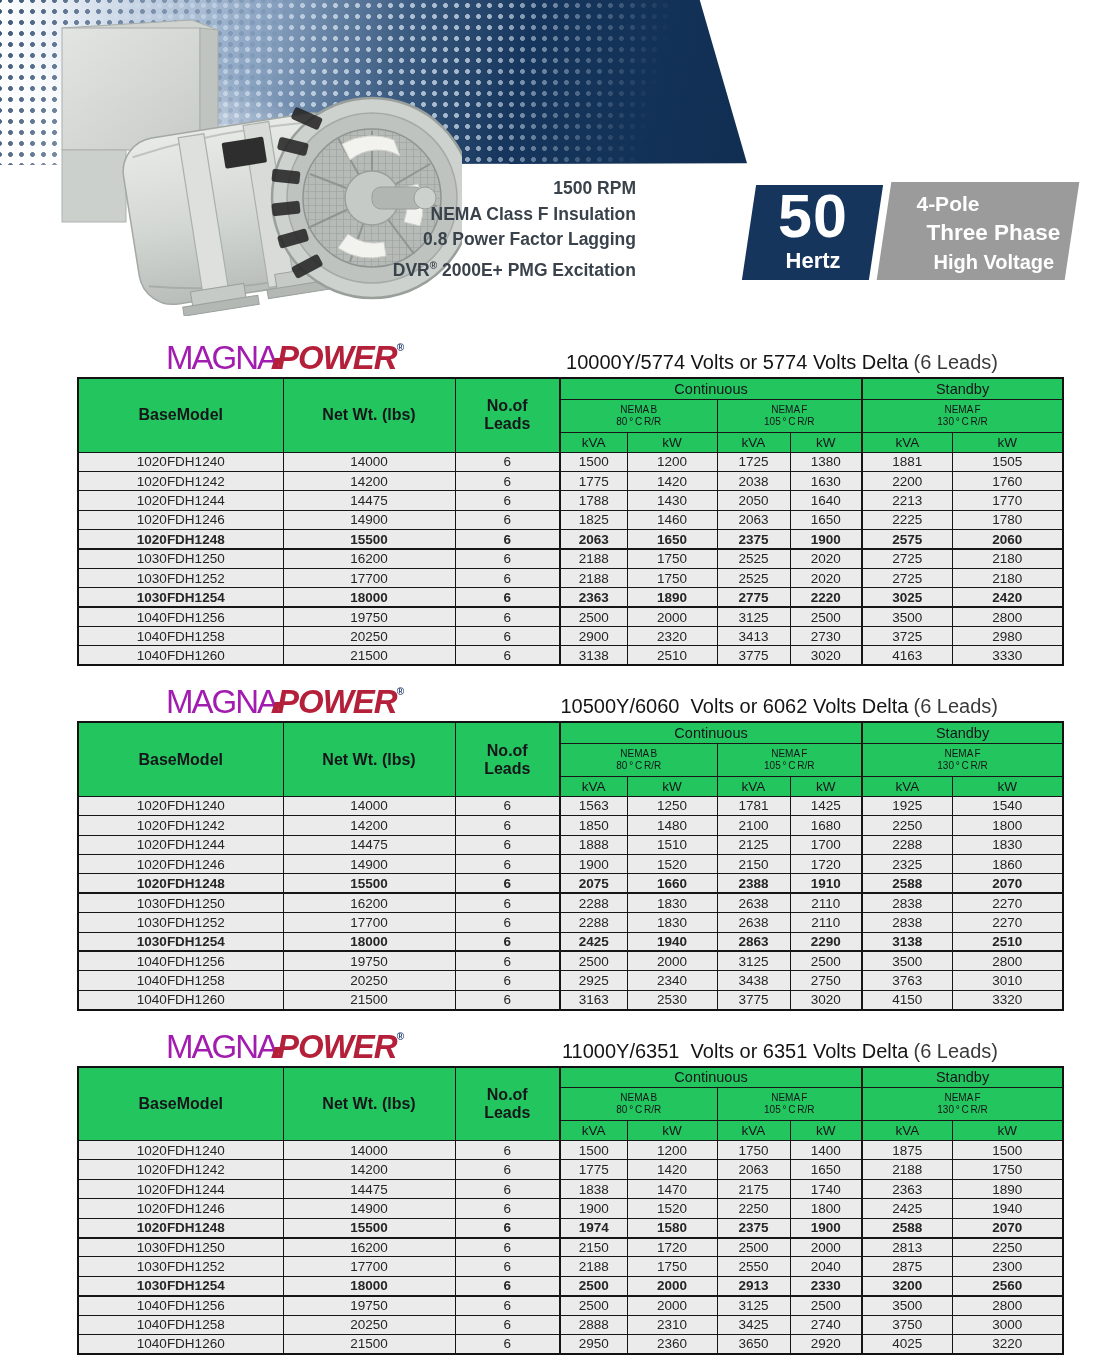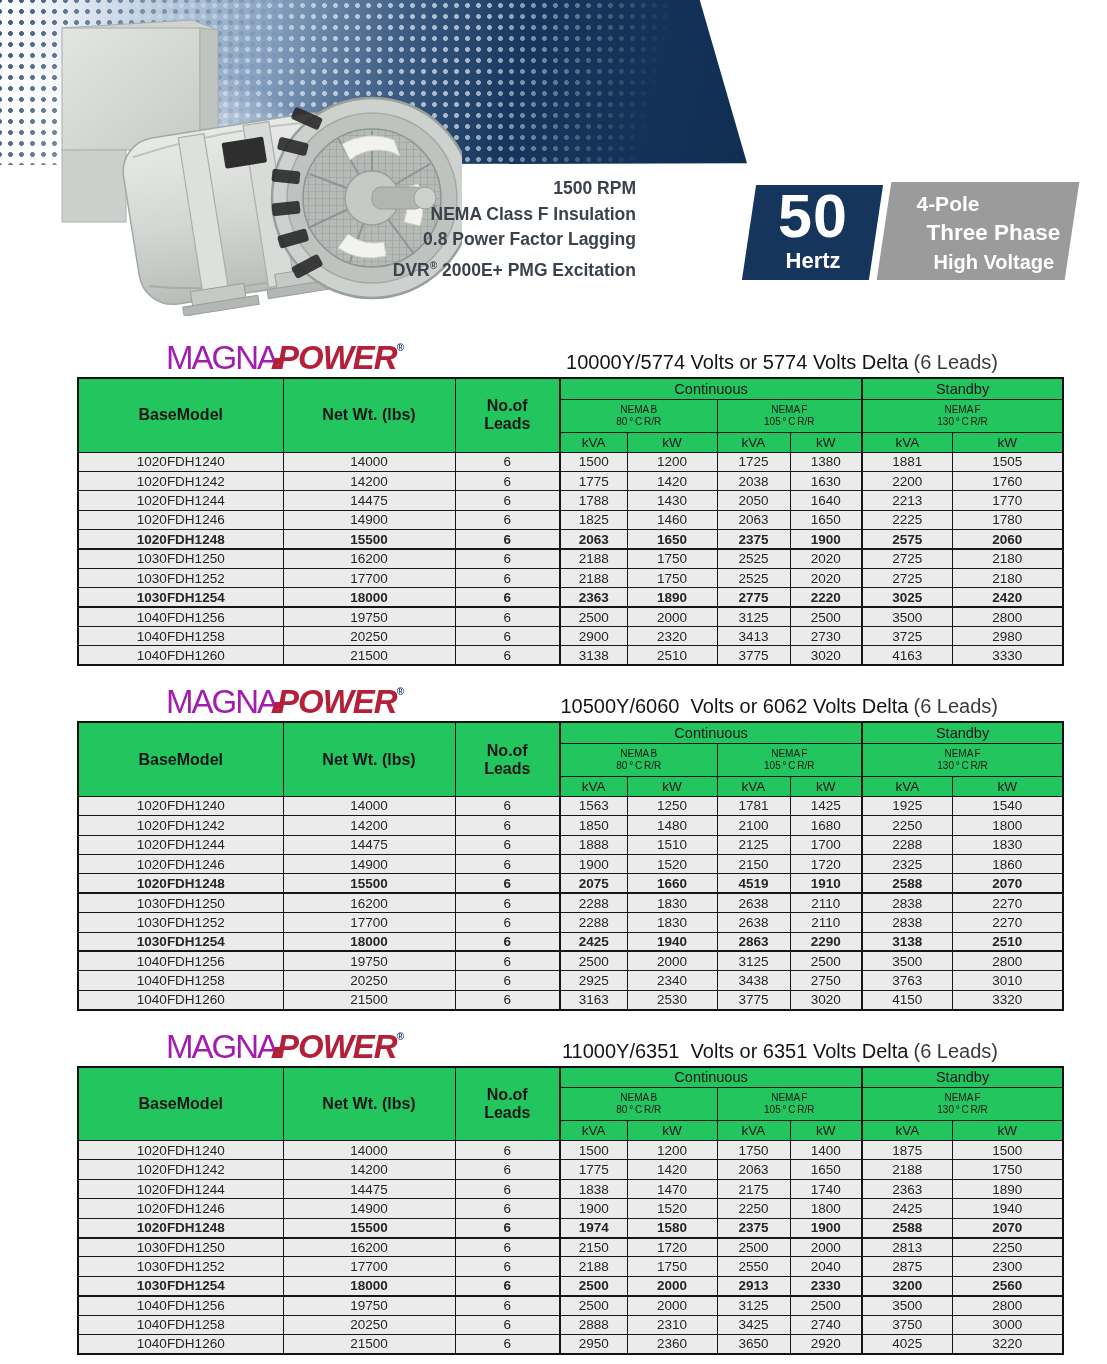--- a/index.html
+++ b/index.html
@@ -455,21 +455,21 @@
             <td>1720</td>
             <td class="thick-left">2325</td>
             <td>1860</td>
           </tr>
           <tr class="group-end">
             <td>1020FDH1248</td>
             <td>15500</td>
             <td>6</td>
             <td class="thick-left">2075</td>
             <td>1660</td>
-            <td>4519</td>
+            <td>2388</td>
             <td>1910</td>
             <td class="thick-left">2588</td>
             <td>2070</td>
           </tr>
           <tr>
             <td>1030FDH1250</td>
             <td>16200</td>
             <td>6</td>
             <td class="thick-left">2288</td>
             <td>1830</td>

